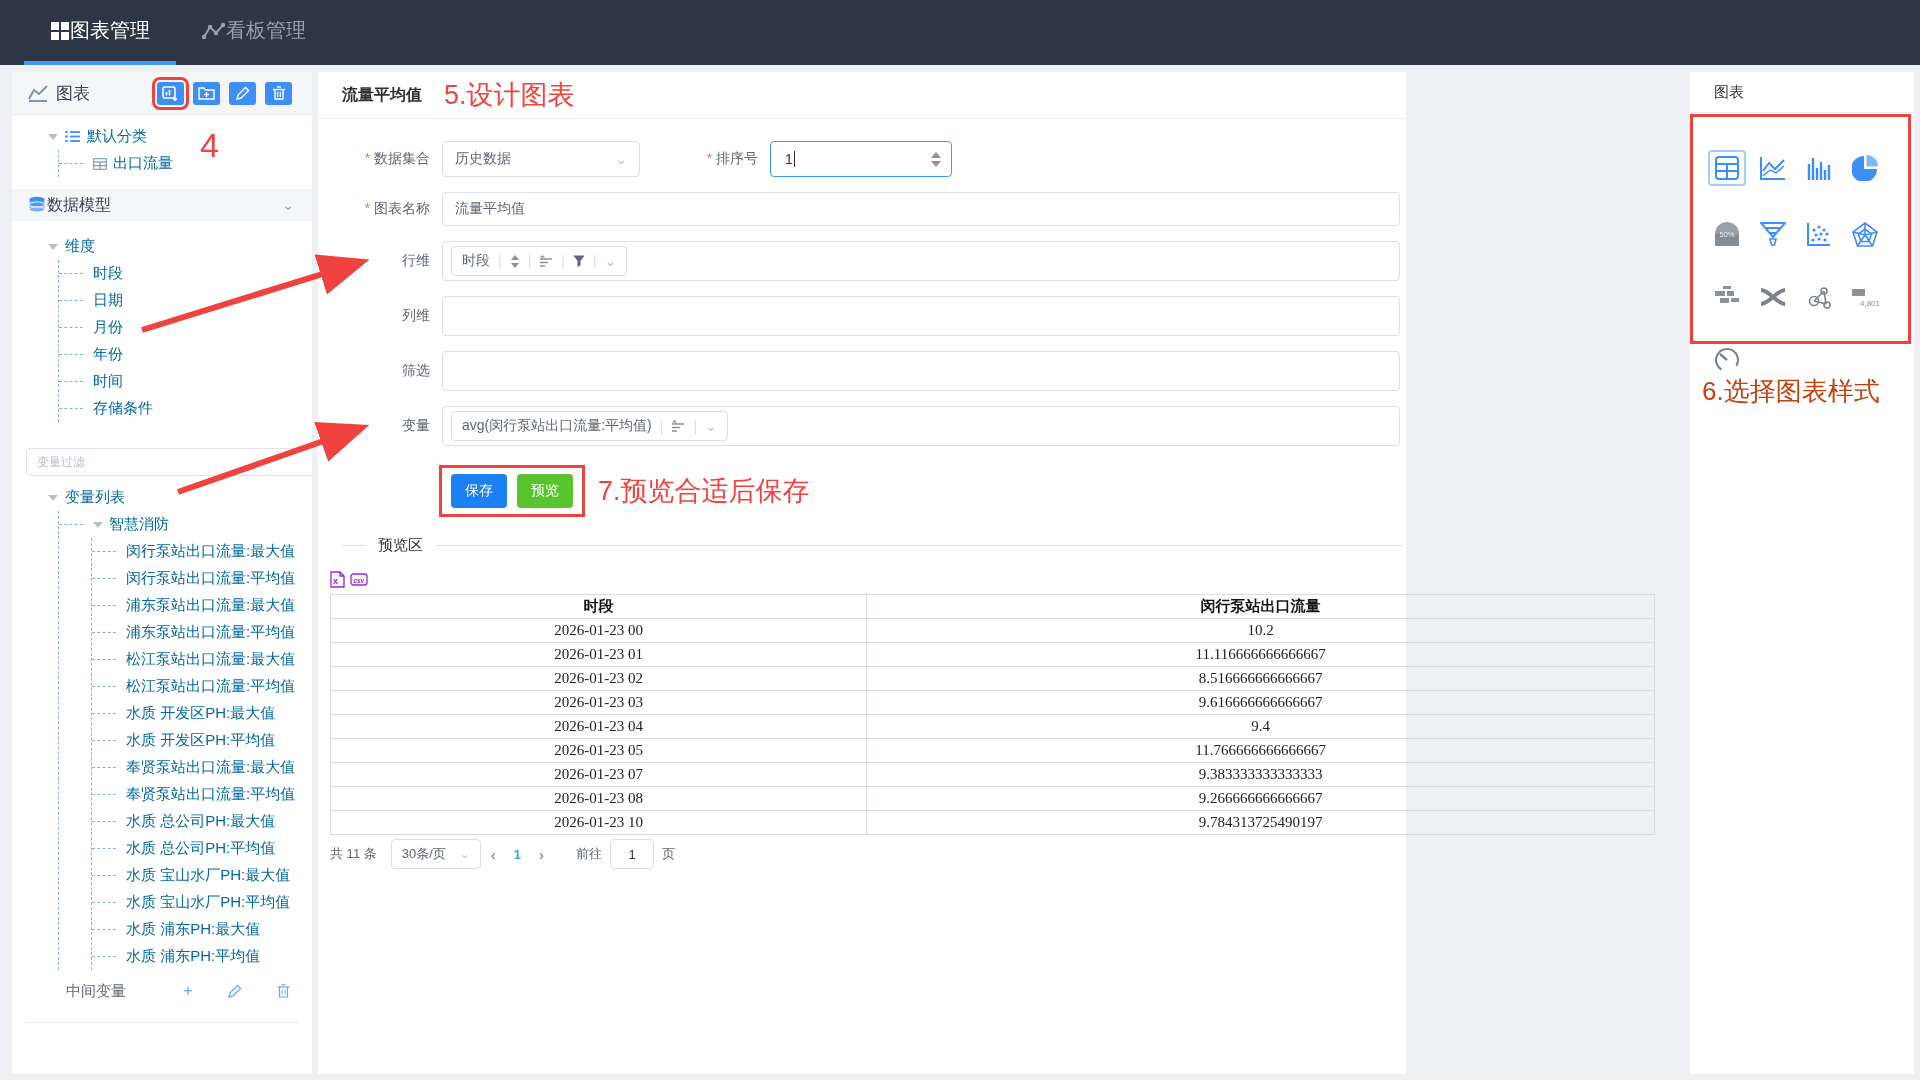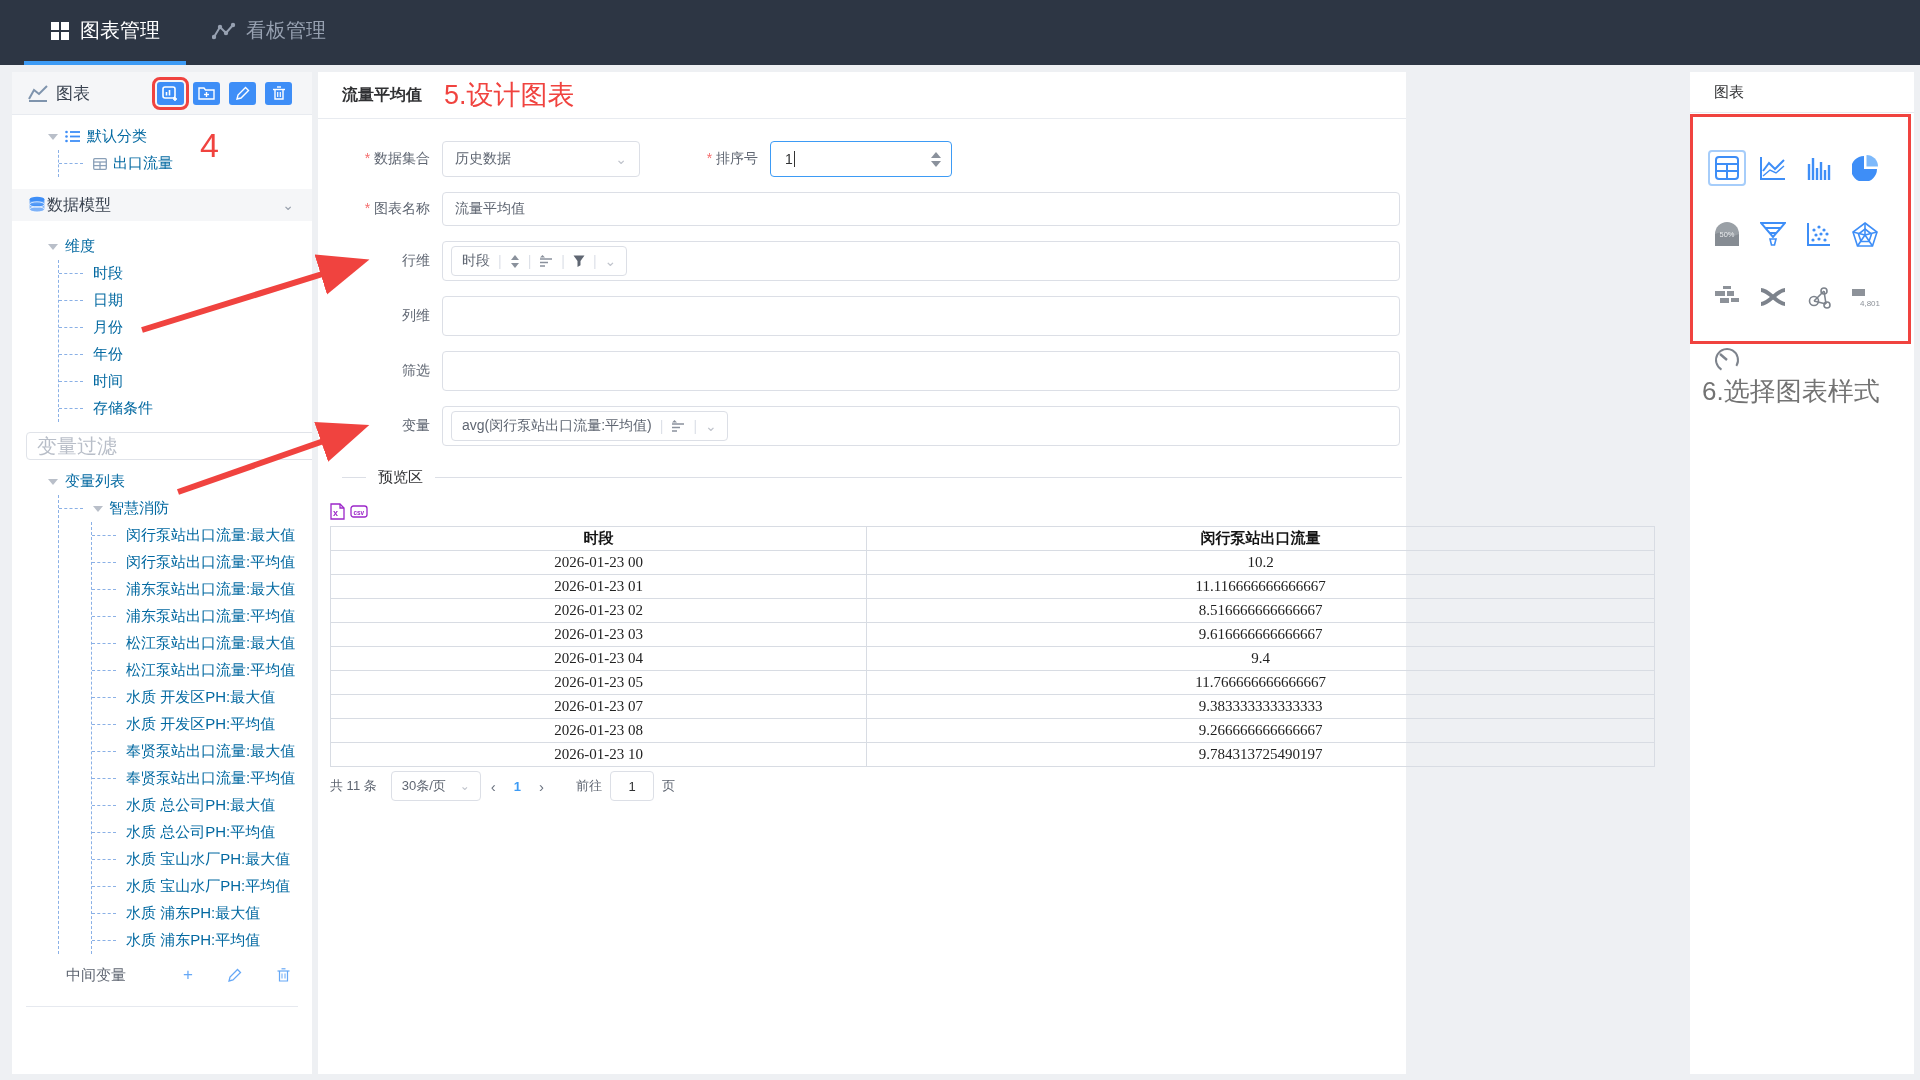--- a/index.html
+++ b/index.html
@@ -3,21 +3,21 @@
 <meta charset="utf-8">
 <style>
   html,body{margin:0;padding:0}
   body{width:1920px;height:1080px;position:relative;background:#eef0f3;
        font-family:"Liberation Sans",sans-serif;color:#303133;overflow:hidden}
   svg{display:block}
 
   
   .navbar{position:absolute;left:0;top:0;width:1920px;height:65px;background:#2d3644;
           display:flex;align-items:stretch;padding-left:24px;box-sizing:border-box}
-  .nav-tab{display:flex;align-items:center;gap:10px;padding:0 26px;font-size:20px;
+  .nav-tab{display:flex;align-items:center;padding:0 26px;font-size:20px;
            color:#97a1b1;cursor:pointer;box-sizing:border-box;border-bottom:4px solid transparent}
   .nav-tab.active{color:#fff;border-bottom-color:#3d9bf5}
 
   
   .panel{position:absolute;top:72px;bottom:6px;background:#fff}
   .sidebar{left:12px;width:300px;overflow:hidden}
   .main{left:318px;width:1088px}
   .rightp{left:1690px;width:224px}
 
   
@@ -36,22 +36,22 @@
   .caret{width:0;height:0;border:5px solid transparent;border-top:6px solid #b9bfc9;
          margin-top:5px;flex-shrink:0}
   .t-children{margin-left:46px;border-left:1px dashed #8ab0e6}
   .t-children2{margin-left:32px;border-left:1px dashed #8ab0e6}
   .leaf::before{content:"";width:24px;border-top:1px dashed #8ab0e6;margin-right:10px;flex-shrink:0}
   .leaf{white-space:nowrap;cursor:pointer}
   .leaf .ic{margin-right:6px}
   .band{height:32px;background:#f5f6f8;display:flex;align-items:center;gap:1px;
         padding:0 18px 0 16px;margin-top:12px;font-size:16px;color:#3a4350}
   .band .chev{margin-left:auto;color:#9aa2ae;font-size:14px}
-  .filter-input{display:block;width:268px;height:26px;margin:10px 14px 4px 14px;
-        border:1px solid #e0e3e9;border-radius:4px;padding:0 10px;font-size:20px;color:#5f6672;
+  .filter-input{display:block;width:268px;height:26px;margin:26px 14px 4px 14px;
+        border:1px solid #e0e3e9;border-radius:4px;padding:0 10px;font-size:12px;color:#5f6672;
         font-family:"Liberation Sans",sans-serif;outline:none}
   .filter-input::placeholder{color:#b8bec8}
   .mid-row{height:30px;display:flex;align-items:center;padding:6px 22px 0 54px;font-size:15px;color:#5f6672}
   .mid-icons{margin-left:auto;display:flex;gap:35px;align-items:center}
   .mid-icons .mi{color:#66a8f6;font-size:17px;cursor:pointer}
   .s-divider{border:none;border-top:1px solid #e6e9ef;margin:16px 14px}
 
   
   .m-header{height:46px;border-bottom:1px solid #e8ebf0;display:flex;align-items:center;
             gap:22px;padding:0 24px}
@@ -105,21 +105,21 @@
   .goto-unit{margin-left:8px}
 
   
   .r-header{height:40px;border-bottom:1px solid #e8ebf0;display:flex;align-items:center;
             padding:0 24px;font-size:15px;color:#303133}
   .r-redbox{position:absolute;left:0px;top:42px;width:215px;height:224px;border:3px solid #f0433f}
   .icon-grid{position:absolute;left:14px;top:78px;display:grid;grid-template-columns:repeat(4,46px);
              row-gap:33px;justify-items:center;align-items:center}
   .gi{width:30px;height:30px;display:flex;align-items:center;justify-content:center;cursor:pointer}
   .gi.sel-style{border:2px solid #a6cdfa;border-radius:4px;background:#fff;width:34px;height:32px}
-  .ann-6{position:absolute;left:12px;top:302px;font-size:26px;color:#737373;white-space:nowrap}
+  .ann-6{position:absolute;left:12px;top:302px;font-size:26px;color:#c2410c;white-space:nowrap}
 
   
   .arrows{position:absolute;left:0;top:0;z-index:40;pointer-events:none}
 </style>
 </head>
 <body>
 
 <div class="navbar">
   <div class="nav-tab active">
     <span>
@@ -456,20 +456,27 @@
                 <line x1="1" y1="11" x2="6" y2="11" stroke="#8a919c" stroke-width="1.5"></line>
                 <path d="M3.5,0 L6,2.5 H1 Z" fill="#8a919c"></path>
               </svg>
           </span>
           <span class="sep">|</span>
           <span style="color:#c0c4cc">⌄</span>
         </span>
       </span>
     </div>
 
+    <div class="btn-row">
+      <span class="btn-wrap">
+        <button class="btn btn-save">保存</button>
+        <button class="btn btn-prev">预览</button>
+      </span>
+      <span class="ann-red ann-7">7.预览合适后保存</span>
+    </div>
   </div>
 
   <div class="pv-divider">
     <span class="ln-s"></span>
     <span>预览区</span>
     <span class="ln-l"></span>
   </div>
 
   <div class="export-row">
     <span>

